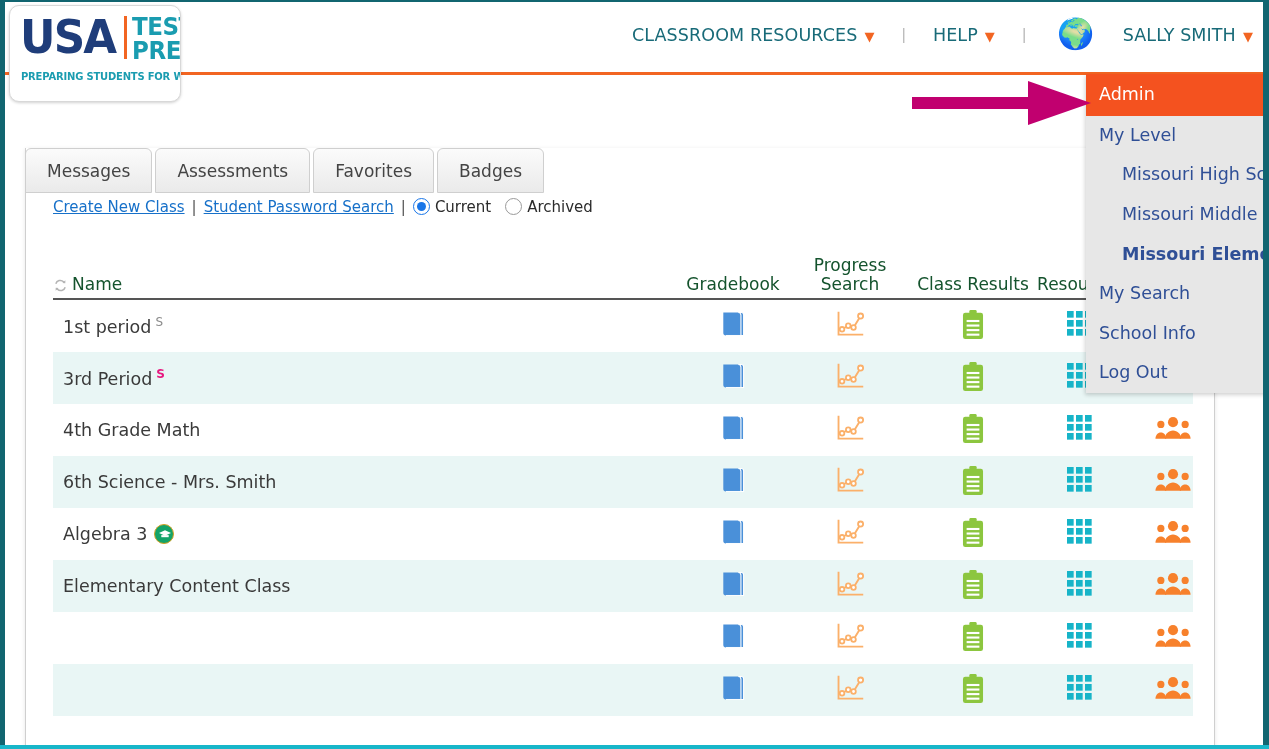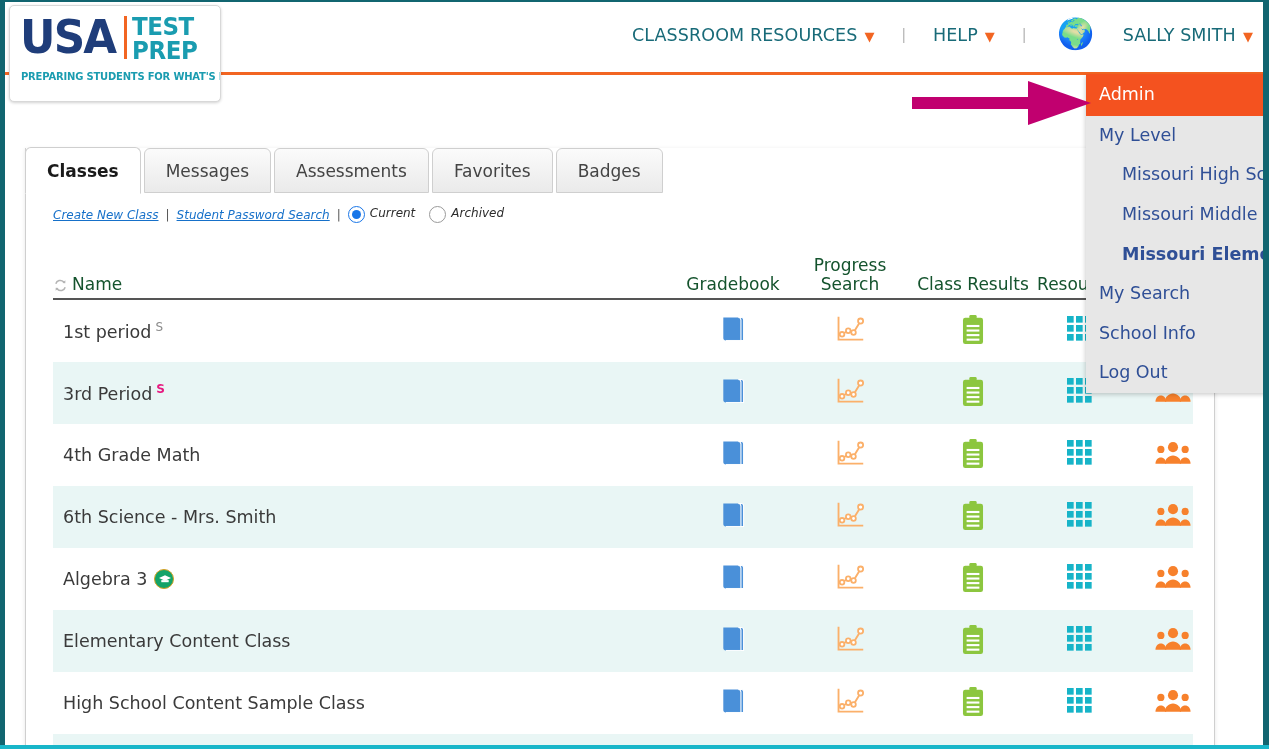--- a/index.html
+++ b/index.html
@@ -22,22 +22,22 @@
   #frame-bottom { left:0; bottom:0; width:1269px; height:4px; background:#18b6c9; }
 
   
   #page { position:absolute; left:5px; top:2px; width:1258px; height:743px; background:#fff; overflow:hidden; }
 
   
   #header { position:absolute; left:0; top:0; width:1258px; height:72px; background:#fff; }
   #header-rule { position:absolute; left:0; top:70px; width:1258px; height:3px; background:#f26522; }
 
   #logo-box {
-    position:absolute; left:4px; top:3px; width:212px; height:97px;
-    background:#fff; border:1px solid #d8d8d8; border-radius:5px;
+    position:absolute; left:4px; top:3px; width:172px; height:97px;
+    background:#fff; border:1px solid #d8d8d8; border-radius:10px;
     box-shadow:0 1px 3px rgba(0,0,0,.18);
     z-index:20; overflow:hidden;
   }
   #logo-row { position:absolute; left:10px; top:8px; display:flex; align-items:stretch; }
   #logo-usa {
     font-family:"DejaVu Sans", sans-serif; font-weight:bold; font-size:47px;
     color:#1f3d7a; letter-spacing:-2px; line-height:.98; transform:scaleX(.93); transform-origin:left top;
   }
   #logo-bar { width:3px; background:#f26522; margin:2px 5px 4px 2px; }
   #logo-tp {
@@ -77,22 +77,22 @@
     background:linear-gradient(#fbfbfb,#eaeaea);
     border:1px solid #cfcfcf; border-bottom:1px solid #cfcfcf;
     border-radius:6px 6px 0 0; margin-right:3px; cursor:pointer; white-space:nowrap;
   }
   .tab.active {
     background:#fff; color:#1a1a1a; font-weight:bold;
     border-bottom:1px solid #fff; height:47px; margin-bottom:-1px; z-index:3;
   }
 
   
-  #toolbar { position:absolute; left:48px; top:204px; display:flex; align-items:center; font-size:12px;
-             font-family:"DejaVu Sans", sans-serif; color:#333; z-index:8; white-space:nowrap;font-style:italic; }
+  #toolbar { position:absolute; left:48px; top:196px; display:flex; align-items:center; font-size:15px;
+             font-family:"DejaVu Sans", sans-serif; color:#333; z-index:8; white-space:nowrap; }
   .tb-link { color:#1670c9; text-decoration:underline; cursor:pointer; }
   .tb-pipe { color:#555; margin:0 7px; }
   .radio { display:inline-flex; cursor:pointer; }
   .radio-dot {
     width:17px; height:17px; border-radius:50%; border:1.6px solid #9a9a9a;
     display:inline-block; position:relative; background:#fff; margin-right:5px;
   }
   .radio-dot.on { border-color:#1976e8; background:#fff; }
   .radio-dot.on:after {
     content:""; position:absolute; left:3px; top:3px; width:9px; height:9px;
@@ -103,21 +103,21 @@
   
   #table { position:absolute; left:48px; top:250px; width:1140px; z-index:6; }
   #thead { position:relative; height:48px; border-bottom:2px solid #555; }
   .th {
     position:absolute; bottom:4px; text-align:center;
     font-family:"DejaVu Sans", sans-serif; font-size:17px; color:#14532d; line-height:1.12;
   }
   #th-name { left:0; bottom:4px; display:flex; align-items:center; gap:4px; text-align:left; }
   .sort-icon { display:inline-block; width:15px; height:15px; position:relative; top:1px; }
   .rows { position:relative; }
-  .row { height:62px; position:relative; display:flex; align-items:center; }
+  .row { height:52px; position:relative; display:flex; align-items:center; }
   .row.alt { background:#e9f6f5;padding-left:44px; }
   .row-name {
     position:absolute; left:10px; font-family:"DejaVu Sans", sans-serif;
     font-size:17.5px; color:#3a3a3a; white-space:nowrap;
   }
   .sup { font-size:12px; vertical-align:super; margin-left:4px; }
   .sup.grey { color:#8a8a8a; }
   .sup.pink { color:#e6187f; font-weight:bold; }
   .cap-badge {
     display:inline-block; width:20px; height:20px; border-radius:50%;
@@ -183,23 +183,20 @@
         <div>TEST</div>
         <div>PREP</div>
       </div>
     </div>
     <div id="logo-tag">PREPARING STUDENTS FOR WHAT'S NEXT</div>
   </div>
 
   <div id="content-card"></div>
 
   <div id="tabs">
-      <div class="tab active">
-        <span>Classes</span>
-      </div>
       <div class="tab">
         <span>Messages</span>
       </div>
       <div class="tab">
         <span>Assessments</span>
       </div>
       <div class="tab">
         <span>Favorites</span>
       </div>
       <div class="tab">
@@ -497,21 +494,20 @@
           <div class="cell-icon" style="left: 1065px; width: 110px;"><svg viewBox="0 0 40 26" width="36" height="24">
               <circle cx="6.5" cy="9" r="4" fill="#f7812c"></circle>
               <path d="M0.5 25c0-4 2.6-7 6-7s6 3 6 7z" fill="#f7812c"></path>
               <circle cx="33.5" cy="9" r="4" fill="#f7812c"></circle>
               <path d="M27.5 25c0-4 2.6-7 6-7s6 3 6 7z" fill="#f7812c"></path>
               <circle cx="20" cy="6.5" r="5.6" fill="#f7812c"></circle>
               <path d="M11 25c0-5.3 4-9.3 9-9.3s9 4 9 9.3z" fill="#f7812c"></path>
             </svg></div>
         </div>
         <div class="row">
-          <div class="row-name"><span>High School Content Sample Class</span></div>
           <div class="cell-icon" style="left: 610px; width: 140px;"><svg viewBox="0 0 34 34" width="30" height="30">
               <path d="M6 4h17a3 3 0 0 1 3 3v23H9a3 3 0 0 1-3-3z" fill="#4a90d9"></path>
               <path d="M23 4h3.5a2.5 2.5 0 0 1 2.5 2.5V30h-3V7a3 3 0 0 0-3-3z" fill="#4a90d9" stroke="#ffffff" stroke-width="1.2"></path>
               <path d="M9 30h17" stroke="#ffffff" stroke-width="1.1" fill="none"></path>
             </svg></div>
           <div class="cell-icon" style="left: 737px; width: 120px;"><svg viewBox="0 0 36 34" width="32" height="30">
               <path d="M5 3v26h28" fill="none" stroke="#fbb06a" stroke-width="2.1"></path>
               <polyline points="9,23 16,19 22,21 30,8" fill="none" stroke="#fbb06a" stroke-width="2.1"></polyline>
               <circle cx="9" cy="23" r="2.6" fill="#fff" stroke="#fbb06a" stroke-width="2"></circle>
               <circle cx="16" cy="19" r="2.6" fill="#fff" stroke="#fbb06a" stroke-width="2"></circle>

